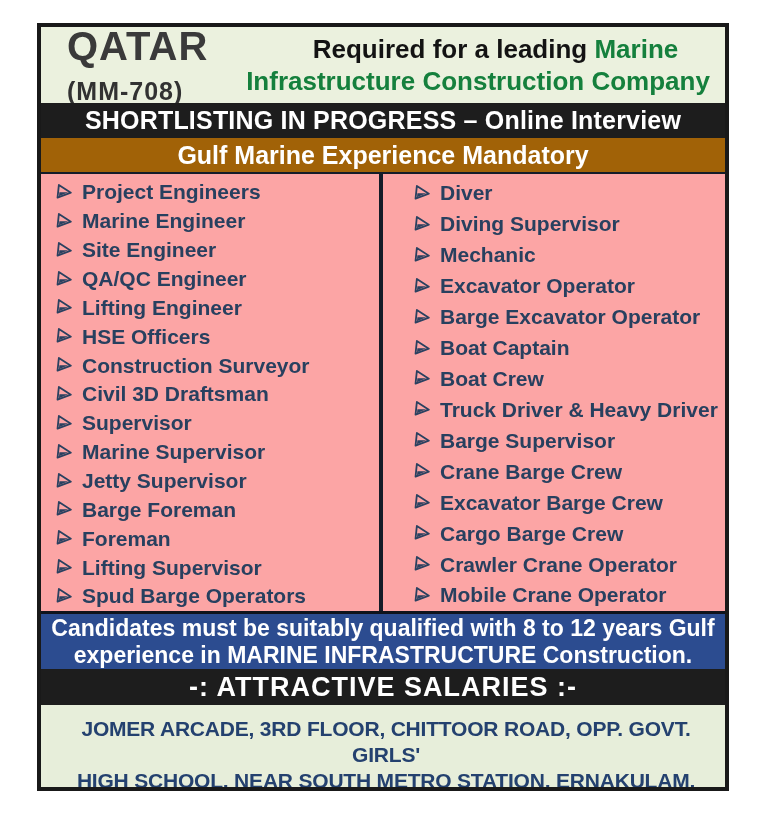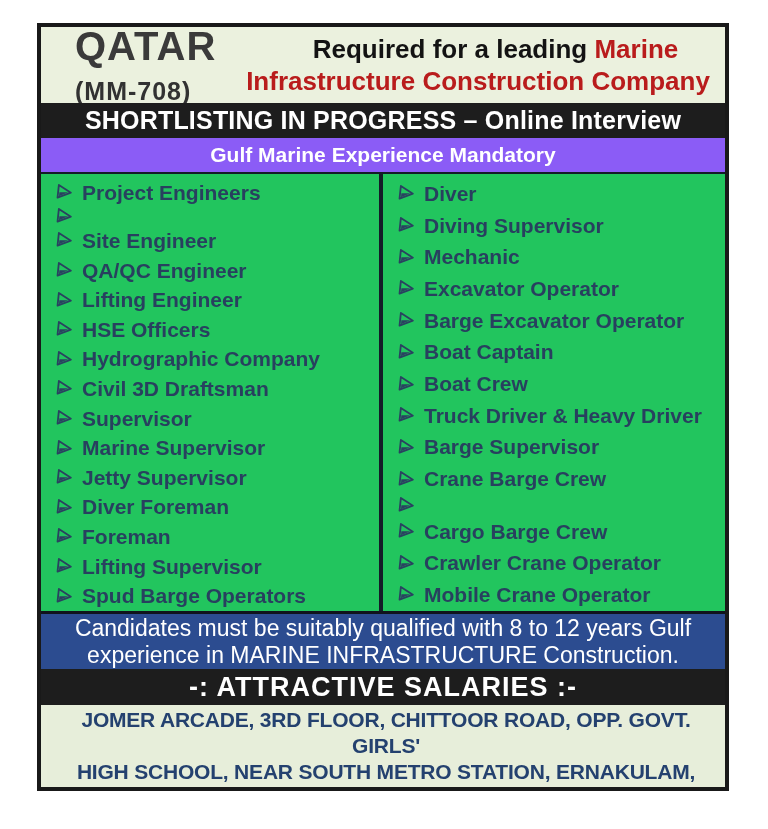--- a/index.html
+++ b/index.html
@@ -20,57 +20,58 @@
     overflow:hidden;
   }
   
   .header{
     height:76px;flex:0 0 76px;
     display:flex;align-items:center;
     background:#ebf1de;
   }
   .header-left{
     flex:0 0 196px;
-    padding-left:34px;box-sizing:border-box;
+    padding-left:26px;box-sizing:border-box;
     display:flex;flex-direction:column;justify-content:flex-end;
   }
   .country{
     font-size:40px;font-weight:bold;color:#3a3a3a;
     letter-spacing:1px;line-height:40px;
   }
   .refcode{
     font-size:25px;font-weight:bold;color:#323232;
     letter-spacing:1px;line-height:28px;margin-top:11px;
   }
   .header-right{
     flex:1;text-align:center;
     font-size:26px;font-weight:bold;line-height:32px;
     padding-right:6px;
   }
   .hl-black{color:#131313;margin-left:35px;}
-  .hl-blue{color:#b91c1c;}
+  .hl-blue{color:#15803d;}
   
   .bar-black{
     background:#1d1d1d;color:#ffffff;
     display:flex;align-items:center;justify-content:center;
     font-weight:bold;
   }
   .bar-shortlisting{height:35px;flex:0 0 35px;font-size:25px;letter-spacing:0.2px;}
   .bar-navy{
-    background:#8b5cf6;color:#ffffff;
+    background:#a16207;color:#ffffff;
     height:34px;flex:0 0 34px;
     display:flex;align-items:center;justify-content:center;
-    font-size:21px;font-weight:bold;
+    font-size:25px;font-weight:bold;
   }
   
   .positions{
     flex:0 0 437px;height:437px;
     display:flex;
-    background:#22c55e;
+    background:#fca5a5;
     border-top:2px solid #141c28;
+    gap:16px;
   }
   .col{
     box-sizing:border-box;
     padding:4px 0 0 13px;
     margin:0;list-style:none;
     display:flex;flex-direction:column;justify-content:space-around;
   }
   .col-left{flex:0 0 342px;border-right:4px solid #141c28;}
   .col-right{flex:1;}
   .pos-item{
@@ -83,29 +84,29 @@
     margin-right:9px;margin-left:2px;
     transform:rotate(6deg);
   }
   
   .bar-qualification{
     flex:0 0 58px;height:58px;
     background:#2c4c90;
     border-top:3px solid #10131c;
     box-sizing:border-box;
     display:flex;flex-direction:column;align-items:center;justify-content:center;
-    color:#ffffff;font-size:23px;font-weight:normal;line-height:27px;
+    color:#ffffff;font-size:23px;font-weight:bold;line-height:27px;
     text-align:center;
   }
   .bar-salaries{height:36px;flex:0 0 36px;font-size:27px;letter-spacing:1px;}
   
   .footer{
     flex:1;background:#e7eeda;
     text-align:center;
-    padding-top:2px;
+    padding-top:11px;
     margin-left:6px;
   }
   .address{
     color:#24416f;font-size:21px;font-weight:bold;line-height:26px;
     letter-spacing:-0.2px;
   }
 </style>
 </head>
 <body>
 
@@ -132,20 +133,21 @@
             <polygon points="2,1.5 14,7.5 2,13.5" fill="none" stroke="#2a4160" stroke-width="1.7" stroke-linejoin="round"></polygon>
             <polygon points="3.2,8.2 11.5,7.4 3.2,12" fill="#2a4160"></polygon>
           </svg>
           <span>Project Engineers</span>
         </li>
       <li class="pos-item">
           <svg class="bullet" viewBox="0 0 16 16">
             <polygon points="2,1.5 14,7.5 2,13.5" fill="none" stroke="#2a4160" stroke-width="1.7" stroke-linejoin="round"></polygon>
             <polygon points="3.2,8.2 11.5,7.4 3.2,12" fill="#2a4160"></polygon>
           </svg>
+          <span>Marine Engineer</span>
         </li>
       <li class="pos-item">
           <svg class="bullet" viewBox="0 0 16 16">
             <polygon points="2,1.5 14,7.5 2,13.5" fill="none" stroke="#2a4160" stroke-width="1.7" stroke-linejoin="round"></polygon>
             <polygon points="3.2,8.2 11.5,7.4 3.2,12" fill="#2a4160"></polygon>
           </svg>
           <span>Site Engineer</span>
         </li>
       <li class="pos-item">
           <svg class="bullet" viewBox="0 0 16 16">
@@ -166,21 +168,21 @@
             <polygon points="2,1.5 14,7.5 2,13.5" fill="none" stroke="#2a4160" stroke-width="1.7" stroke-linejoin="round"></polygon>
             <polygon points="3.2,8.2 11.5,7.4 3.2,12" fill="#2a4160"></polygon>
           </svg>
           <span>HSE Officers</span>
         </li>
       <li class="pos-item">
           <svg class="bullet" viewBox="0 0 16 16">
             <polygon points="2,1.5 14,7.5 2,13.5" fill="none" stroke="#2a4160" stroke-width="1.7" stroke-linejoin="round"></polygon>
             <polygon points="3.2,8.2 11.5,7.4 3.2,12" fill="#2a4160"></polygon>
           </svg>
-          <span>Hydrographic Company</span>
+          <span>Construction Surveyor</span>
         </li>
       <li class="pos-item">
           <svg class="bullet" viewBox="0 0 16 16">
             <polygon points="2,1.5 14,7.5 2,13.5" fill="none" stroke="#2a4160" stroke-width="1.7" stroke-linejoin="round"></polygon>
             <polygon points="3.2,8.2 11.5,7.4 3.2,12" fill="#2a4160"></polygon>
           </svg>
           <span>Civil 3D Draftsman</span>
         </li>
       <li class="pos-item">
           <svg class="bullet" viewBox="0 0 16 16">
@@ -201,21 +203,21 @@
             <polygon points="2,1.5 14,7.5 2,13.5" fill="none" stroke="#2a4160" stroke-width="1.7" stroke-linejoin="round"></polygon>
             <polygon points="3.2,8.2 11.5,7.4 3.2,12" fill="#2a4160"></polygon>
           </svg>
           <span>Jetty Supervisor</span>
         </li>
       <li class="pos-item">
           <svg class="bullet" viewBox="0 0 16 16">
             <polygon points="2,1.5 14,7.5 2,13.5" fill="none" stroke="#2a4160" stroke-width="1.7" stroke-linejoin="round"></polygon>
             <polygon points="3.2,8.2 11.5,7.4 3.2,12" fill="#2a4160"></polygon>
           </svg>
-          <span>Diver Foreman</span>
+          <span>Barge Foreman</span>
         </li>
       <li class="pos-item">
           <svg class="bullet" viewBox="0 0 16 16">
             <polygon points="2,1.5 14,7.5 2,13.5" fill="none" stroke="#2a4160" stroke-width="1.7" stroke-linejoin="round"></polygon>
             <polygon points="3.2,8.2 11.5,7.4 3.2,12" fill="#2a4160"></polygon>
           </svg>
           <span>Foreman</span>
         </li>
       <li class="pos-item">
           <svg class="bullet" viewBox="0 0 16 16">
@@ -301,20 +303,21 @@
             <polygon points="2,1.5 14,7.5 2,13.5" fill="none" stroke="#2a4160" stroke-width="1.7" stroke-linejoin="round"></polygon>
             <polygon points="3.2,8.2 11.5,7.4 3.2,12" fill="#2a4160"></polygon>
           </svg>
           <span>Crane Barge Crew</span>
         </li>
       <li class="pos-item">
           <svg class="bullet" viewBox="0 0 16 16">
             <polygon points="2,1.5 14,7.5 2,13.5" fill="none" stroke="#2a4160" stroke-width="1.7" stroke-linejoin="round"></polygon>
             <polygon points="3.2,8.2 11.5,7.4 3.2,12" fill="#2a4160"></polygon>
           </svg>
+          <span>Excavator Barge Crew</span>
         </li>
       <li class="pos-item">
           <svg class="bullet" viewBox="0 0 16 16">
             <polygon points="2,1.5 14,7.5 2,13.5" fill="none" stroke="#2a4160" stroke-width="1.7" stroke-linejoin="round"></polygon>
             <polygon points="3.2,8.2 11.5,7.4 3.2,12" fill="#2a4160"></polygon>
           </svg>
           <span>Cargo Barge Crew</span>
         </li>
       <li class="pos-item">
           <svg class="bullet" viewBox="0 0 16 16">

